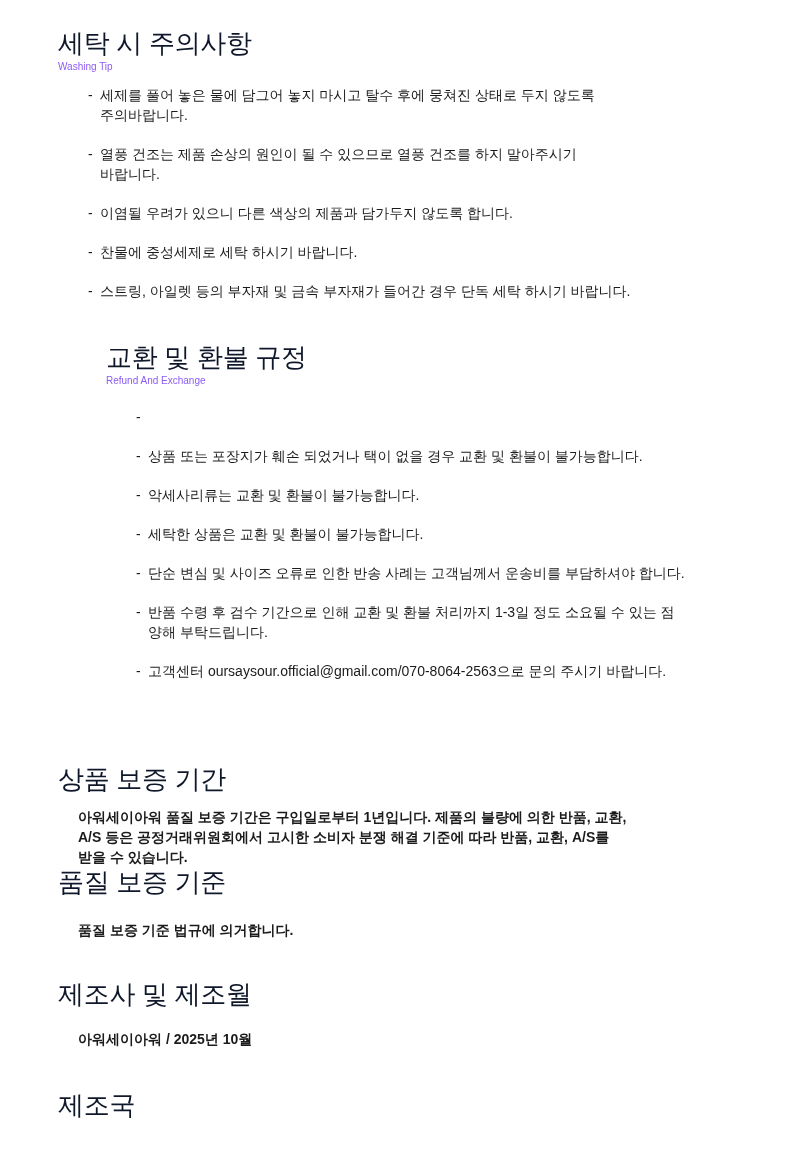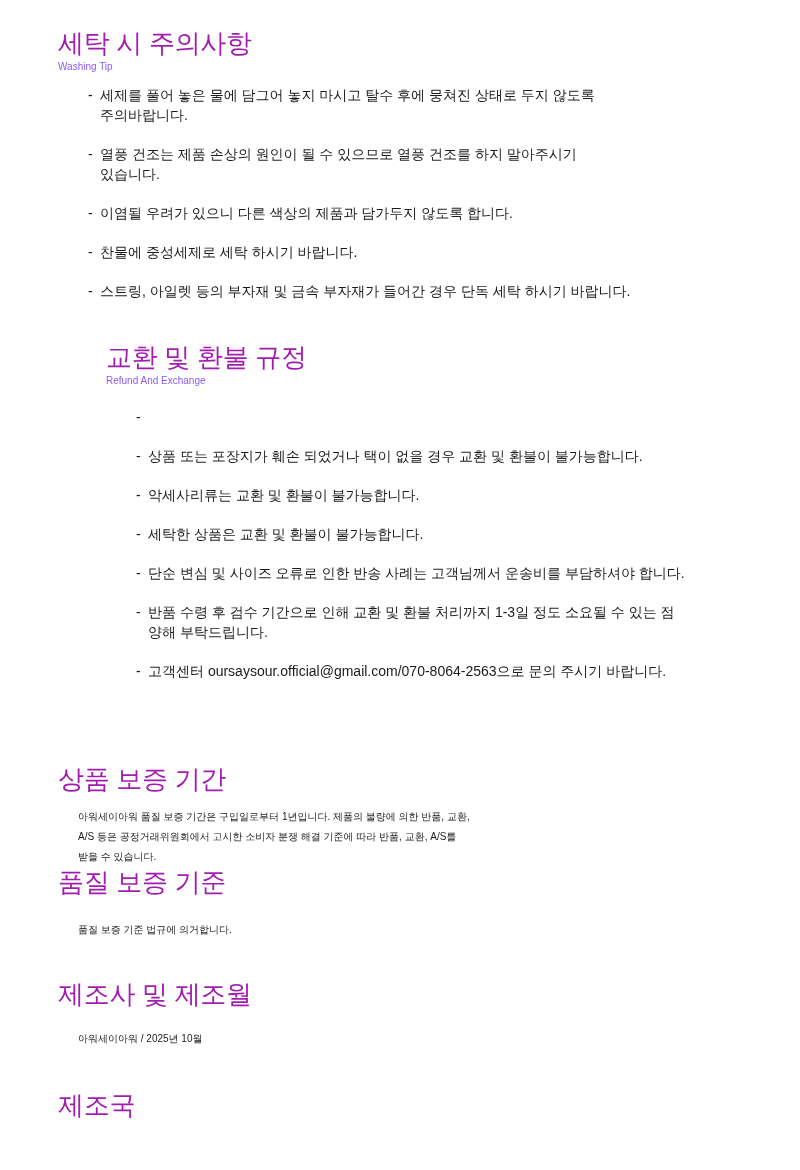--- a/index.html
+++ b/index.html
@@ -10,41 +10,42 @@
     font-family: "Liberation Sans", "DejaVu Sans", sans-serif;
     color: #1b1b1b;
     overflow: hidden;
   }
   .page { padding: 28px 40px 0 58px; box-sizing: border-box; }
 
   .sec-title {
     font-size: 26px;
     line-height: 30px;
     font-weight: 400;
-    color: #a21caf;
+    color: #0f172a;
     letter-spacing: -0.3px;
   }
   .sec-subtitle {
     font-size: 10px;
     line-height: 18px;
     color: #8b5cf6;
   }
 
   .bullets { margin-top: 9px; padding-left: 30px; }
   .sec-refund .bullets { margin-top: 17px; }
   .bullet { display: flex; font-size: 14px; line-height: 20px; }
   .bullet + .bullet { margin-top: 19px; }
   .bullet .dash { width: 12px; flex: none; }
   .bullet .text { white-space: pre-line; }
 
   .para {
     margin: 13px 0 0 20px;
-    font-size: 10px;
+    font-size: 14px;
     line-height: 20px;
     white-space: pre-line;
+    font-weight: bold;
   }
 
   .sec-washing  { margin-top: 0; }
   .sec-refund   { margin-top: 41px; margin-left: 48px; }
   .sec-warranty { margin-top: 83px; }
   .sec-standard { }
   .sec-maker    { margin-top: 39px; }
   .sec-country  { margin-top: 41px; }
 
   .sec-warranty .para { margin-top: 13px; }
@@ -62,21 +63,21 @@
     <div class="sec-subtitle">Washing Tip</div>
     <div class="bullets">
       <div class="bullet">
         <span class="dash">-</span>
         <span class="text">세제를 풀어 놓은 물에 담그어 놓지 마시고 탈수 후에 뭉쳐진 상태로 두지 않도록
 주의바랍니다.</span>
       </div>
       <div class="bullet">
         <span class="dash">-</span>
         <span class="text">열풍 건조는 제품 손상의 원인이 될 수 있으므로 열풍 건조를 하지 말아주시기
-있습니다.</span>
+바랍니다.</span>
       </div>
       <div class="bullet">
         <span class="dash">-</span>
         <span class="text">이염될 우려가 있으니 다른 색상의 제품과 담가두지 않도록 합니다.</span>
       </div>
       <div class="bullet">
         <span class="dash">-</span>
         <span class="text">찬물에 중성세제로 세탁 하시기 바랍니다.</span>
       </div>
       <div class="bullet">

